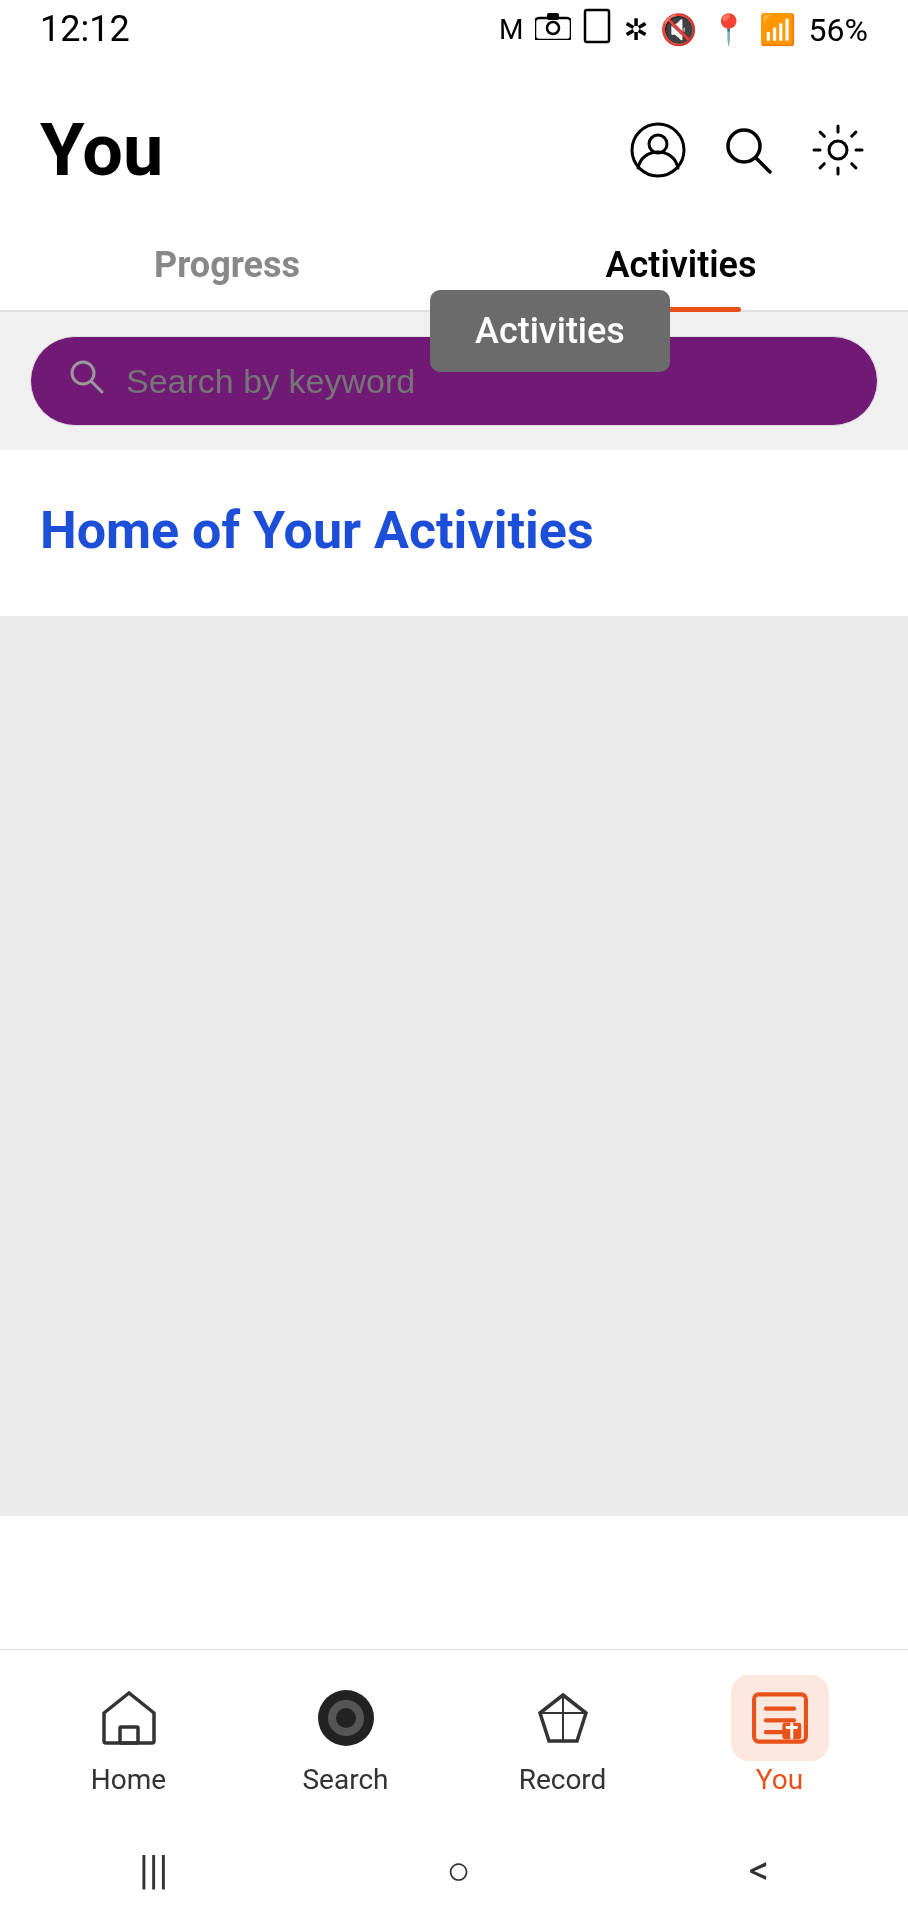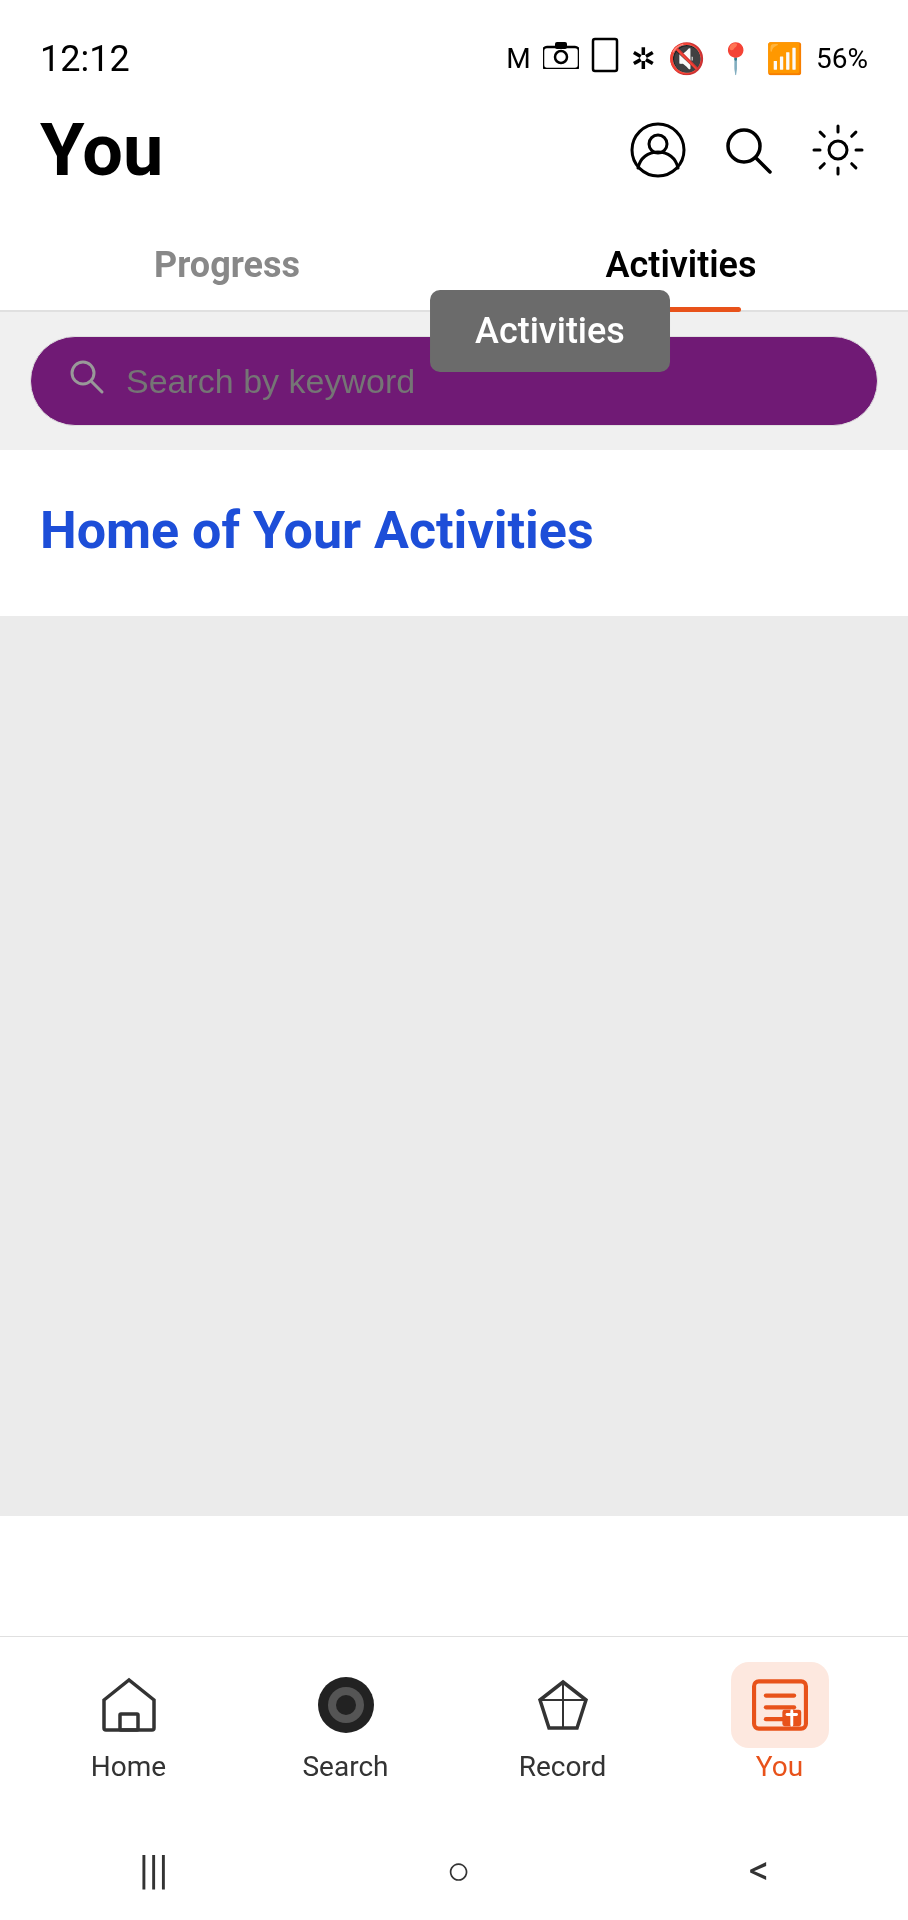--- a/index.html
+++ b/index.html
@@ -11,23 +11,23 @@
       background: #fff;
       overflow: hidden;
       position: relative;
     }
 
     
     .status-bar {
       height: 80px;
       background: #fff;
       display: flex;
-      align-items: flex-end;
+      align-items: flex-start;
       justify-content: space-between;
-      padding: 0 40px;
+      padding: 8px 40px;
     }
     .status-time {
       font-size: 36px;
       font-weight: 400;
       color: #000;
     }
     .status-icons {
       display: flex;
       align-items: center;
       gap: 12px;
@@ -176,21 +176,21 @@
     
     .bottom-nav {
       height: 180px;
       background: #fff;
       border-top: 1px solid #e0e0e0;
       display: flex;
       align-items: center;
       justify-content: space-around;
       padding: 0 20px;
       position: absolute;
-      bottom: 104px;
+      bottom: 91px;
       left: 0;
       right: 0;
     }
     .nav-item {
       display: flex;
       flex-direction: column;
       align-items: center;
       gap: 10px;
       cursor: pointer;
       min-width: 140px;
@@ -261,21 +261,21 @@
     </span>
 
     <span style="font-size:30px;">✲</span>
 
     <span style="font-size:30px;">🔇</span>
 
     <span style="font-size:30px;">📍</span>
 
     <span style="font-size:30px;">📶</span>
 
-    <span class="status-icon-text" style="font-size:28px;">56%</span>
+    <span class="status-icon-text" style="font-size:32px;">56%</span>
   </div>
 </div>
 
 <div class="header">
   <span class="header-title">You</span>
   <div class="header-icons">
     <div class="header-icon">
       <svg viewBox="0 0 56 56" fill="none" xmlns="http://www.w3.org/2000/svg">
         <circle cx="28" cy="28" r="26" stroke="#000" stroke-width="3"></circle>
         <circle cx="28" cy="22" r="9" stroke="#000" stroke-width="3"></circle>

